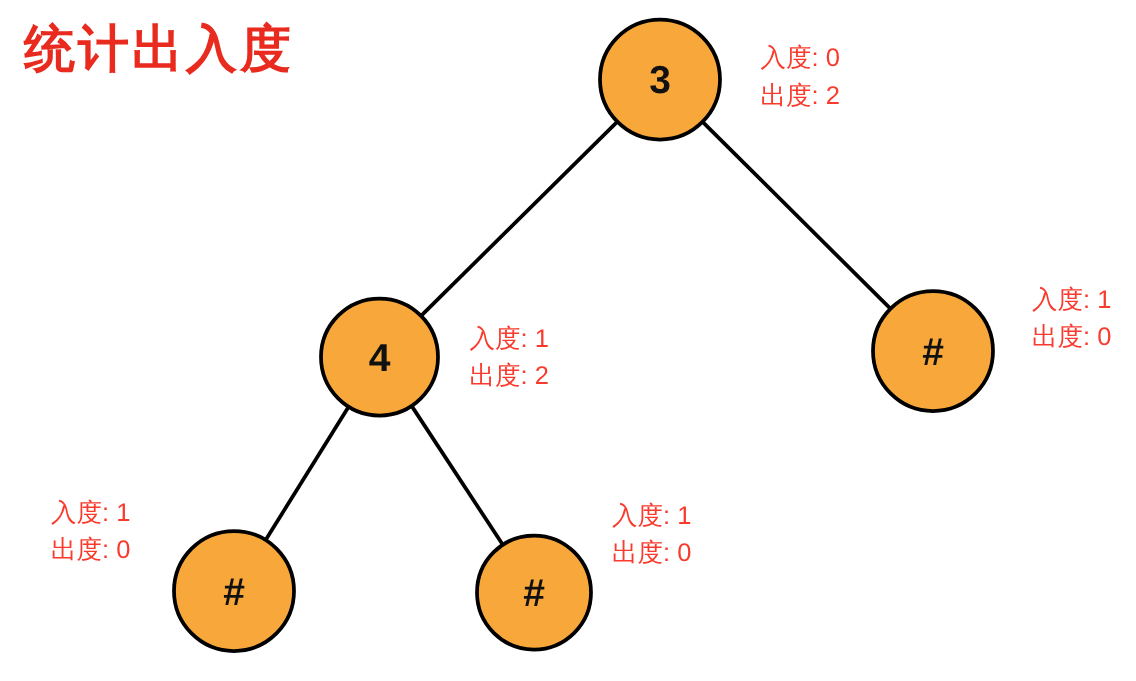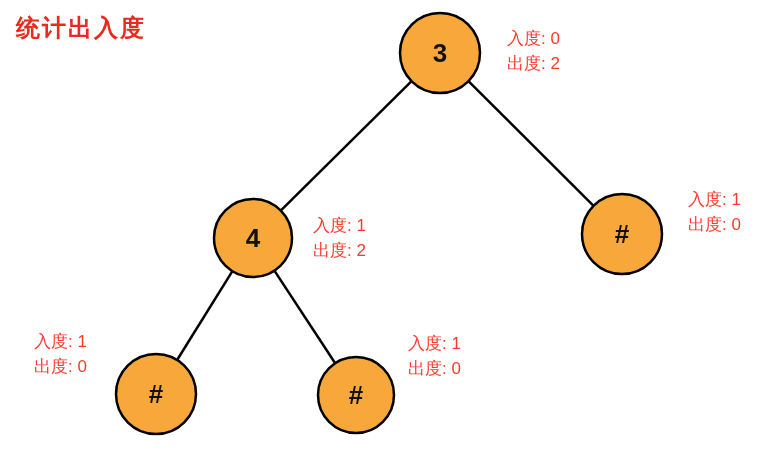--- a/index.html
+++ b/index.html
@@ -12,21 +12,21 @@
     position: relative;
     width: 757px;
     height: 454px;
     background: #ffffff;
     overflow: hidden;
   }
   .page-title {
     position: absolute;
     left: 16px;
     top: 15px;
-    font-size: 24px;
+    font-size: 34px;
     font-weight: 700;
     letter-spacing: 2px;
     line-height: 1.1;
     user-select: none;
   }
   svg.tree {
     position: absolute;
     left: 0;
     top: 0;
   }

